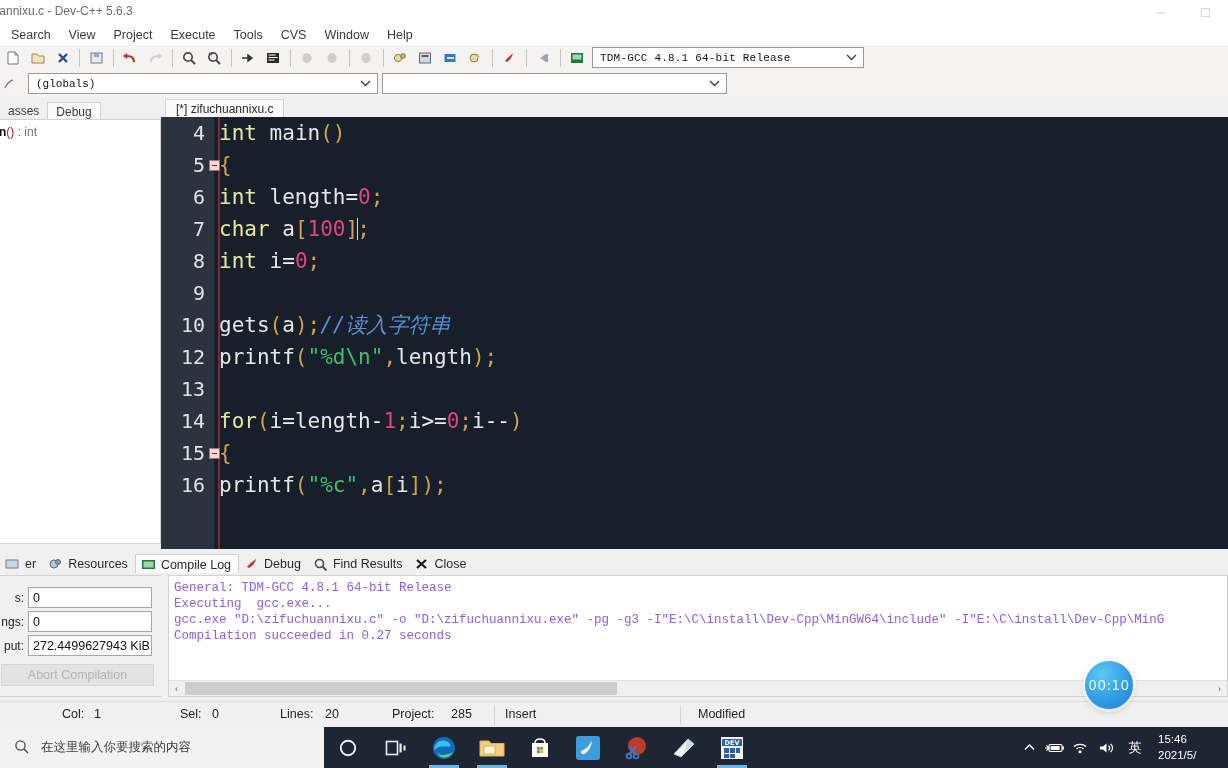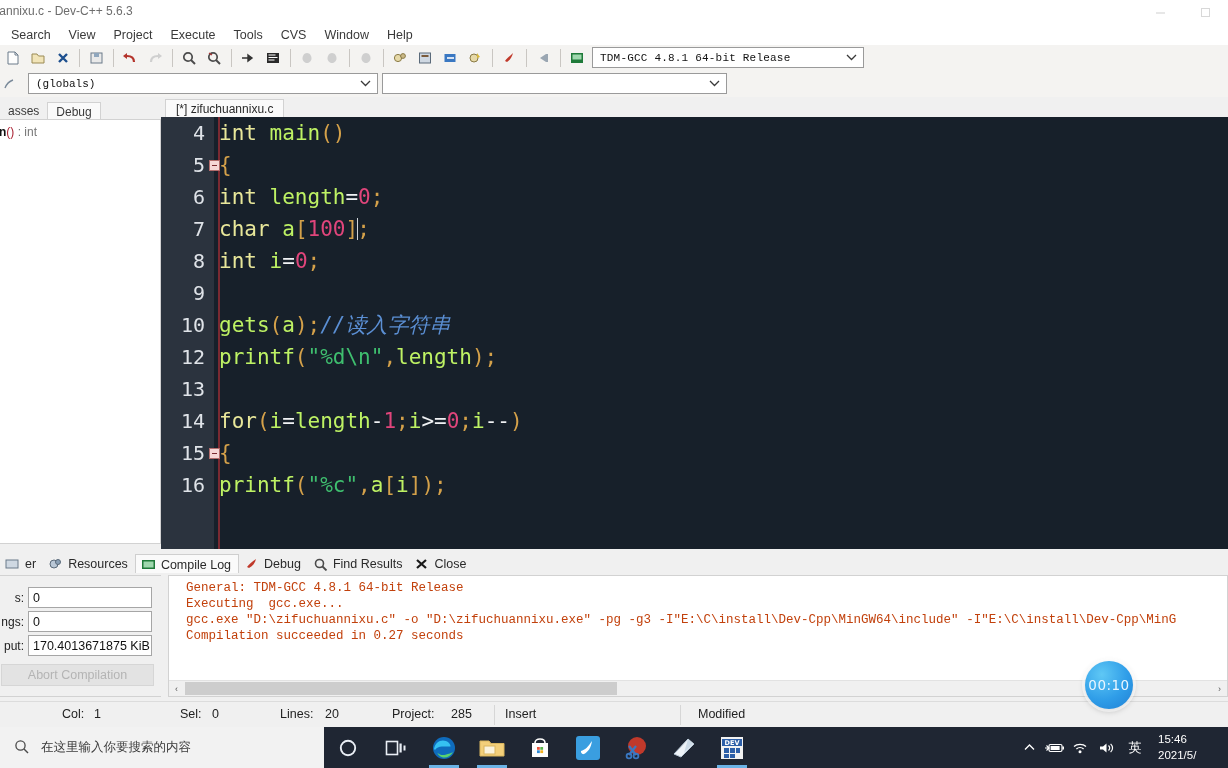--- a/index.html
+++ b/index.html
@@ -125,21 +125,21 @@
   }
   .ln .fold:after{
     content:"";position:absolute;left:2px;top:4px;width:5px;height:1px;background:#7a2a32;
   }
   .ln .src{position:absolute;left:58px;top:0;color:#e8eaed;}
   .kw{color:#e8e79a;}
   .num-lit{color:#e0457b;}
   .punc{color:#d4a14a;}
   .str{color:#3fbf6f;}
   .cmt{color:#5b8fd4;font-style:italic;}
-  .id{color:#bef264;}
+  .id{color:#e5e5e5;}
   .op{color:#f0f2f4;}
   .caret{
     display:inline-block;width:0;border-left:1px solid #cfd4da;height:22px;
     vertical-align:-4px;margin:0 -1px;
   }
 
   
   .bottom{
     position:absolute;left:0;top:549px;width:1228px;height:152px;
     background:#f0f0f0;
@@ -170,23 +170,23 @@
     background:#e3e3e3;border:1px solid #d6d6d6;box-sizing:border-box;
     display:flex;align-items:center;justify-content:center;
     font-size:12.5px;color:#b4b4b4;
   }
 
   .logbox{
     position:absolute;left:168px;top:26px;width:1060px;height:122px;
     background:#fff;border:1px solid #d2d2d2;box-sizing:border-box;overflow:hidden;
   }
   .logtext{
-    position:absolute;left:17px;top:4px;white-space:pre;
+    position:absolute;left:5px;top:4px;white-space:pre;
     font-family:"Liberation Mono","DejaVu Sans Mono",monospace;
-    font-size:12.5px;line-height:16px;color:#c2410c;
+    font-size:12.5px;line-height:16px;color:#8b5cf6;
   }
   .hscroll{
     position:absolute;left:0;bottom:0;width:1058px;height:15px;background:#f0f0f0;
     border-top:1px solid #e2e2e2;
   }
   .hs-left,.hs-right{
     position:absolute;top:0;width:15px;height:15px;display:flex;align-items:center;justify-content:center;
     color:#555;font-size:9px;background:#f0f0f0;
   }
   .hs-left{left:0;}
@@ -530,21 +530,21 @@
       <div class="fld" id="fld-err">
         <span class="lbl">s:</span>
         <span class="inp">0</span>
       </div>
       <div class="fld" id="fld-warn">
         <span class="lbl">ngs:</span>
         <span class="inp">0</span>
       </div>
       <div class="fld" id="fld-out">
         <span class="lbl">put:</span>
-        <span class="inp">170.4013671875 KiB</span>
+        <span class="inp">272.4499627943 KiB</span>
       </div>
       <div class="abortbtn">Abort Compilation</div>
     </div>
 
     <div class="logbox">
       <div class="logtext" id="log-text">General: TDM-GCC 4.8.1 64-bit Release
 Executing  gcc.exe...
 gcc.exe "D:\zifuchuannixu.c" -o "D:\zifuchuannixu.exe" -pg -g3 -I"E:\C\install\Dev-Cpp\MinGW64\include" -I"E:\C\install\Dev-Cpp\MinG
 Compilation succeeded in 0.27 seconds</div>
       <div class="hscroll">

